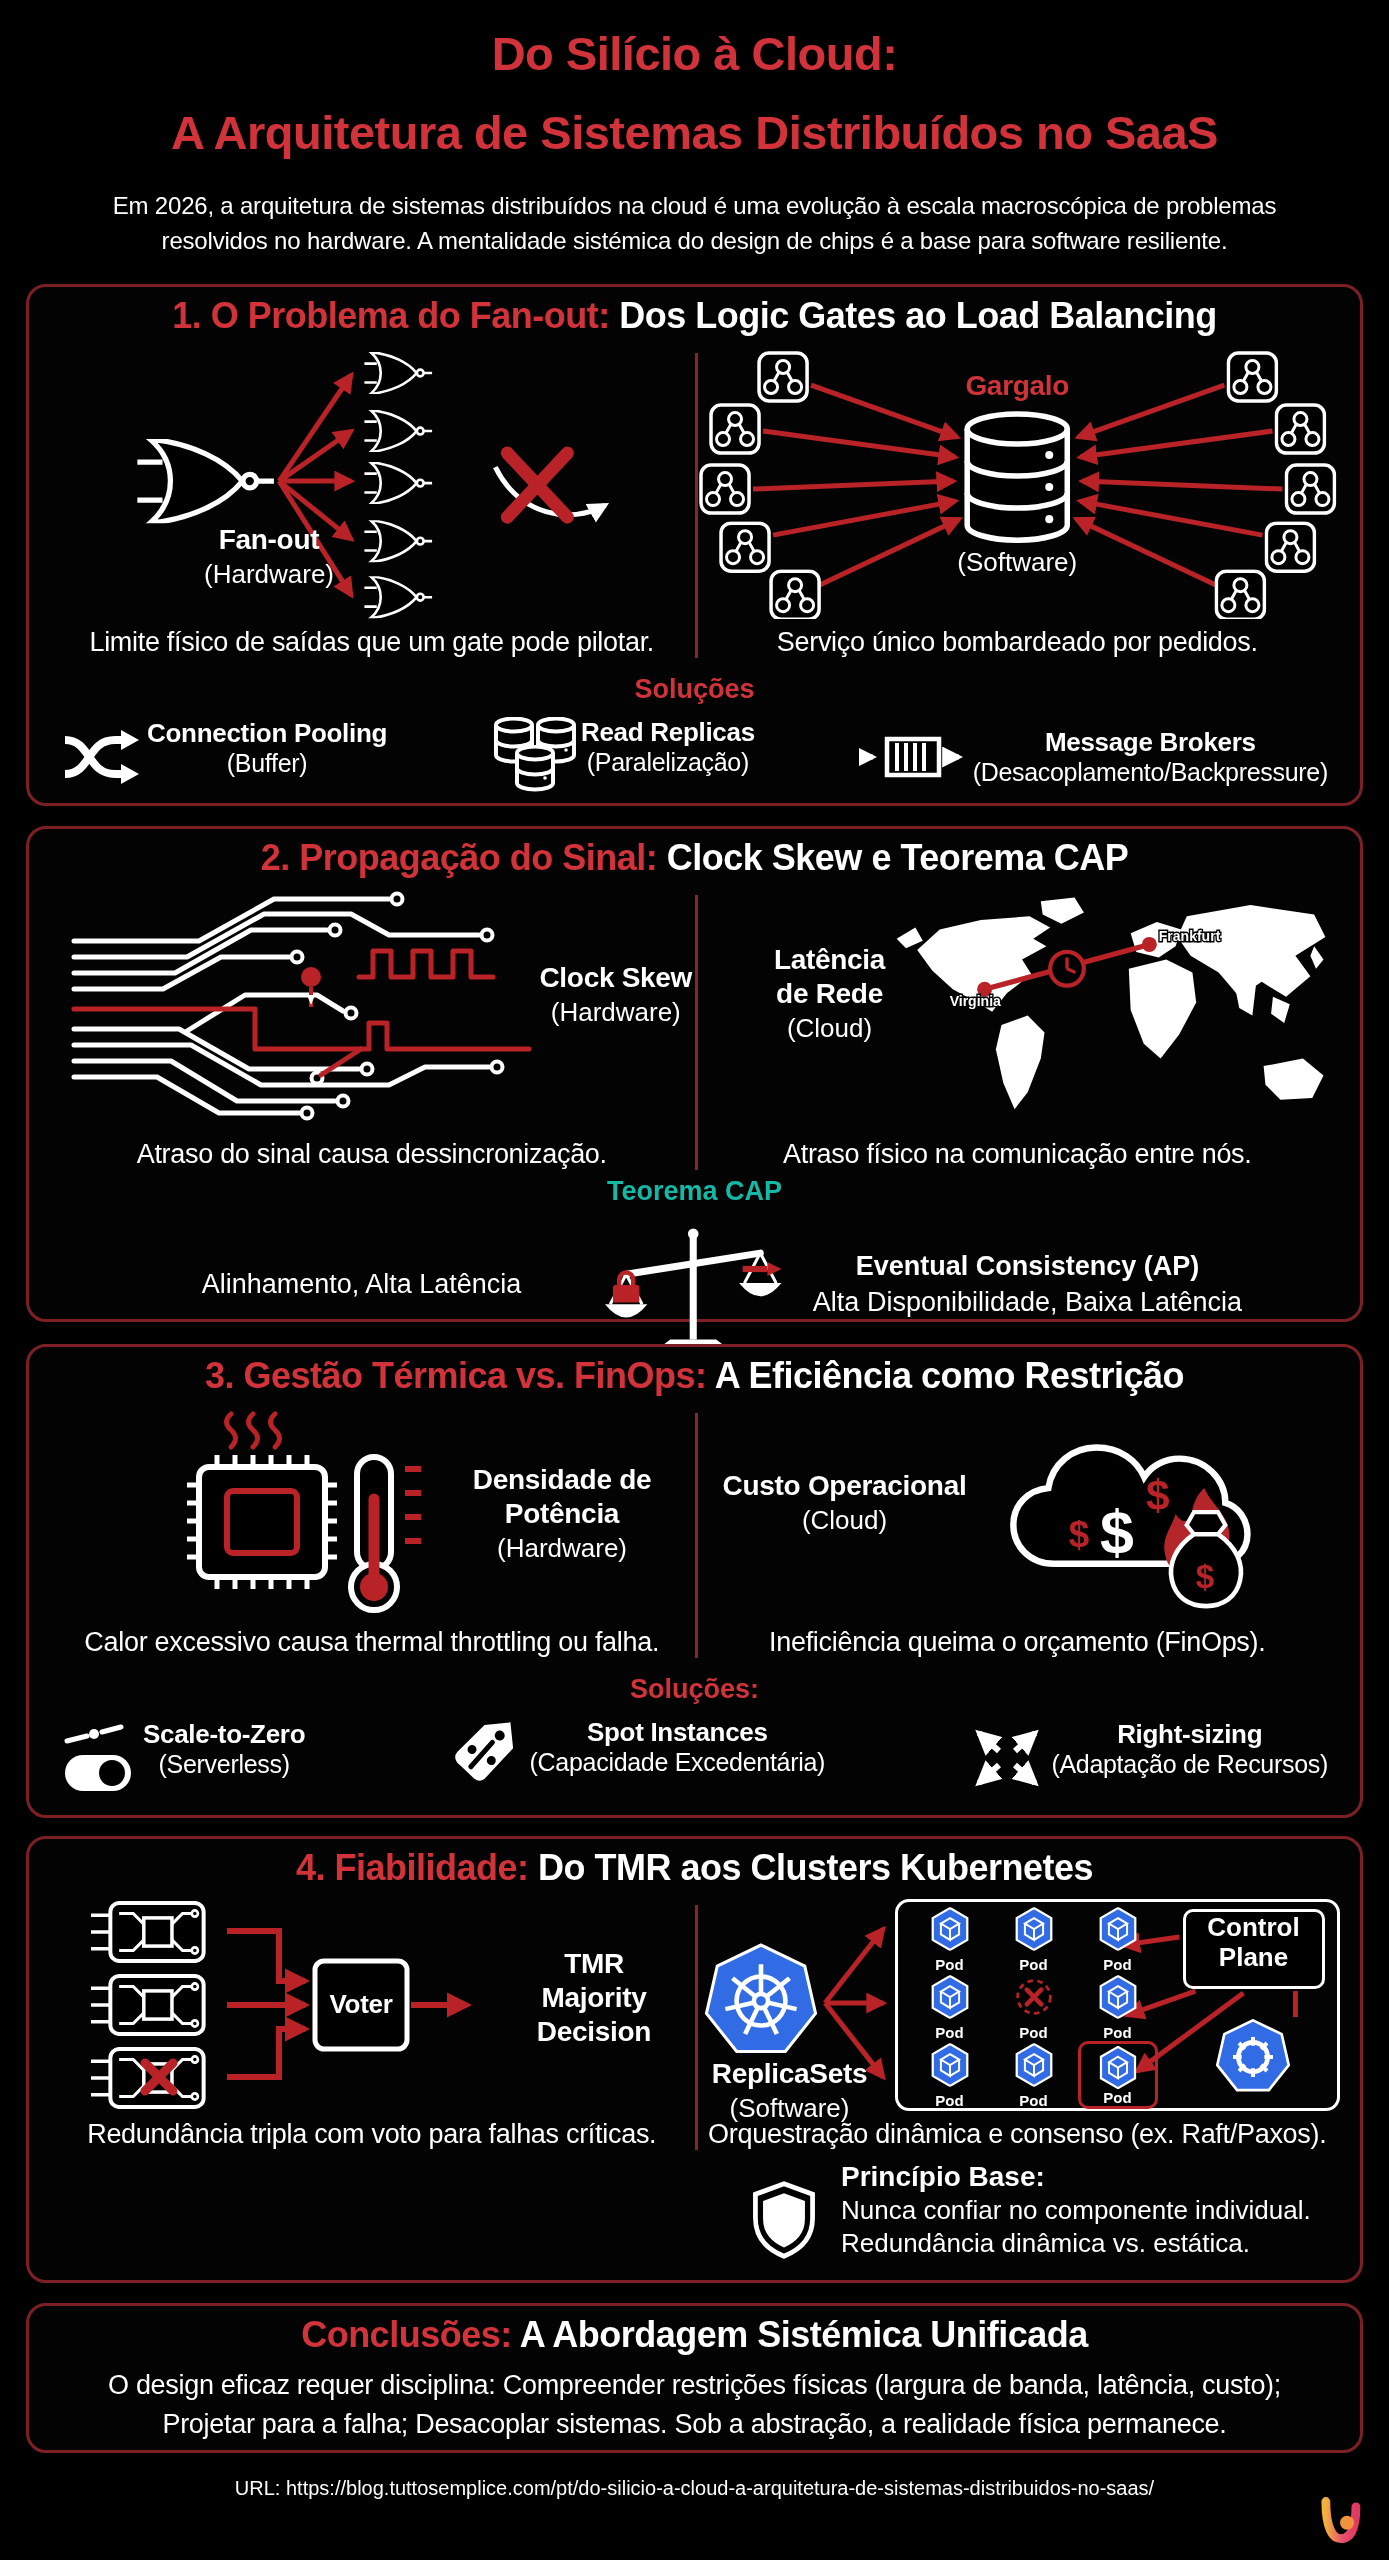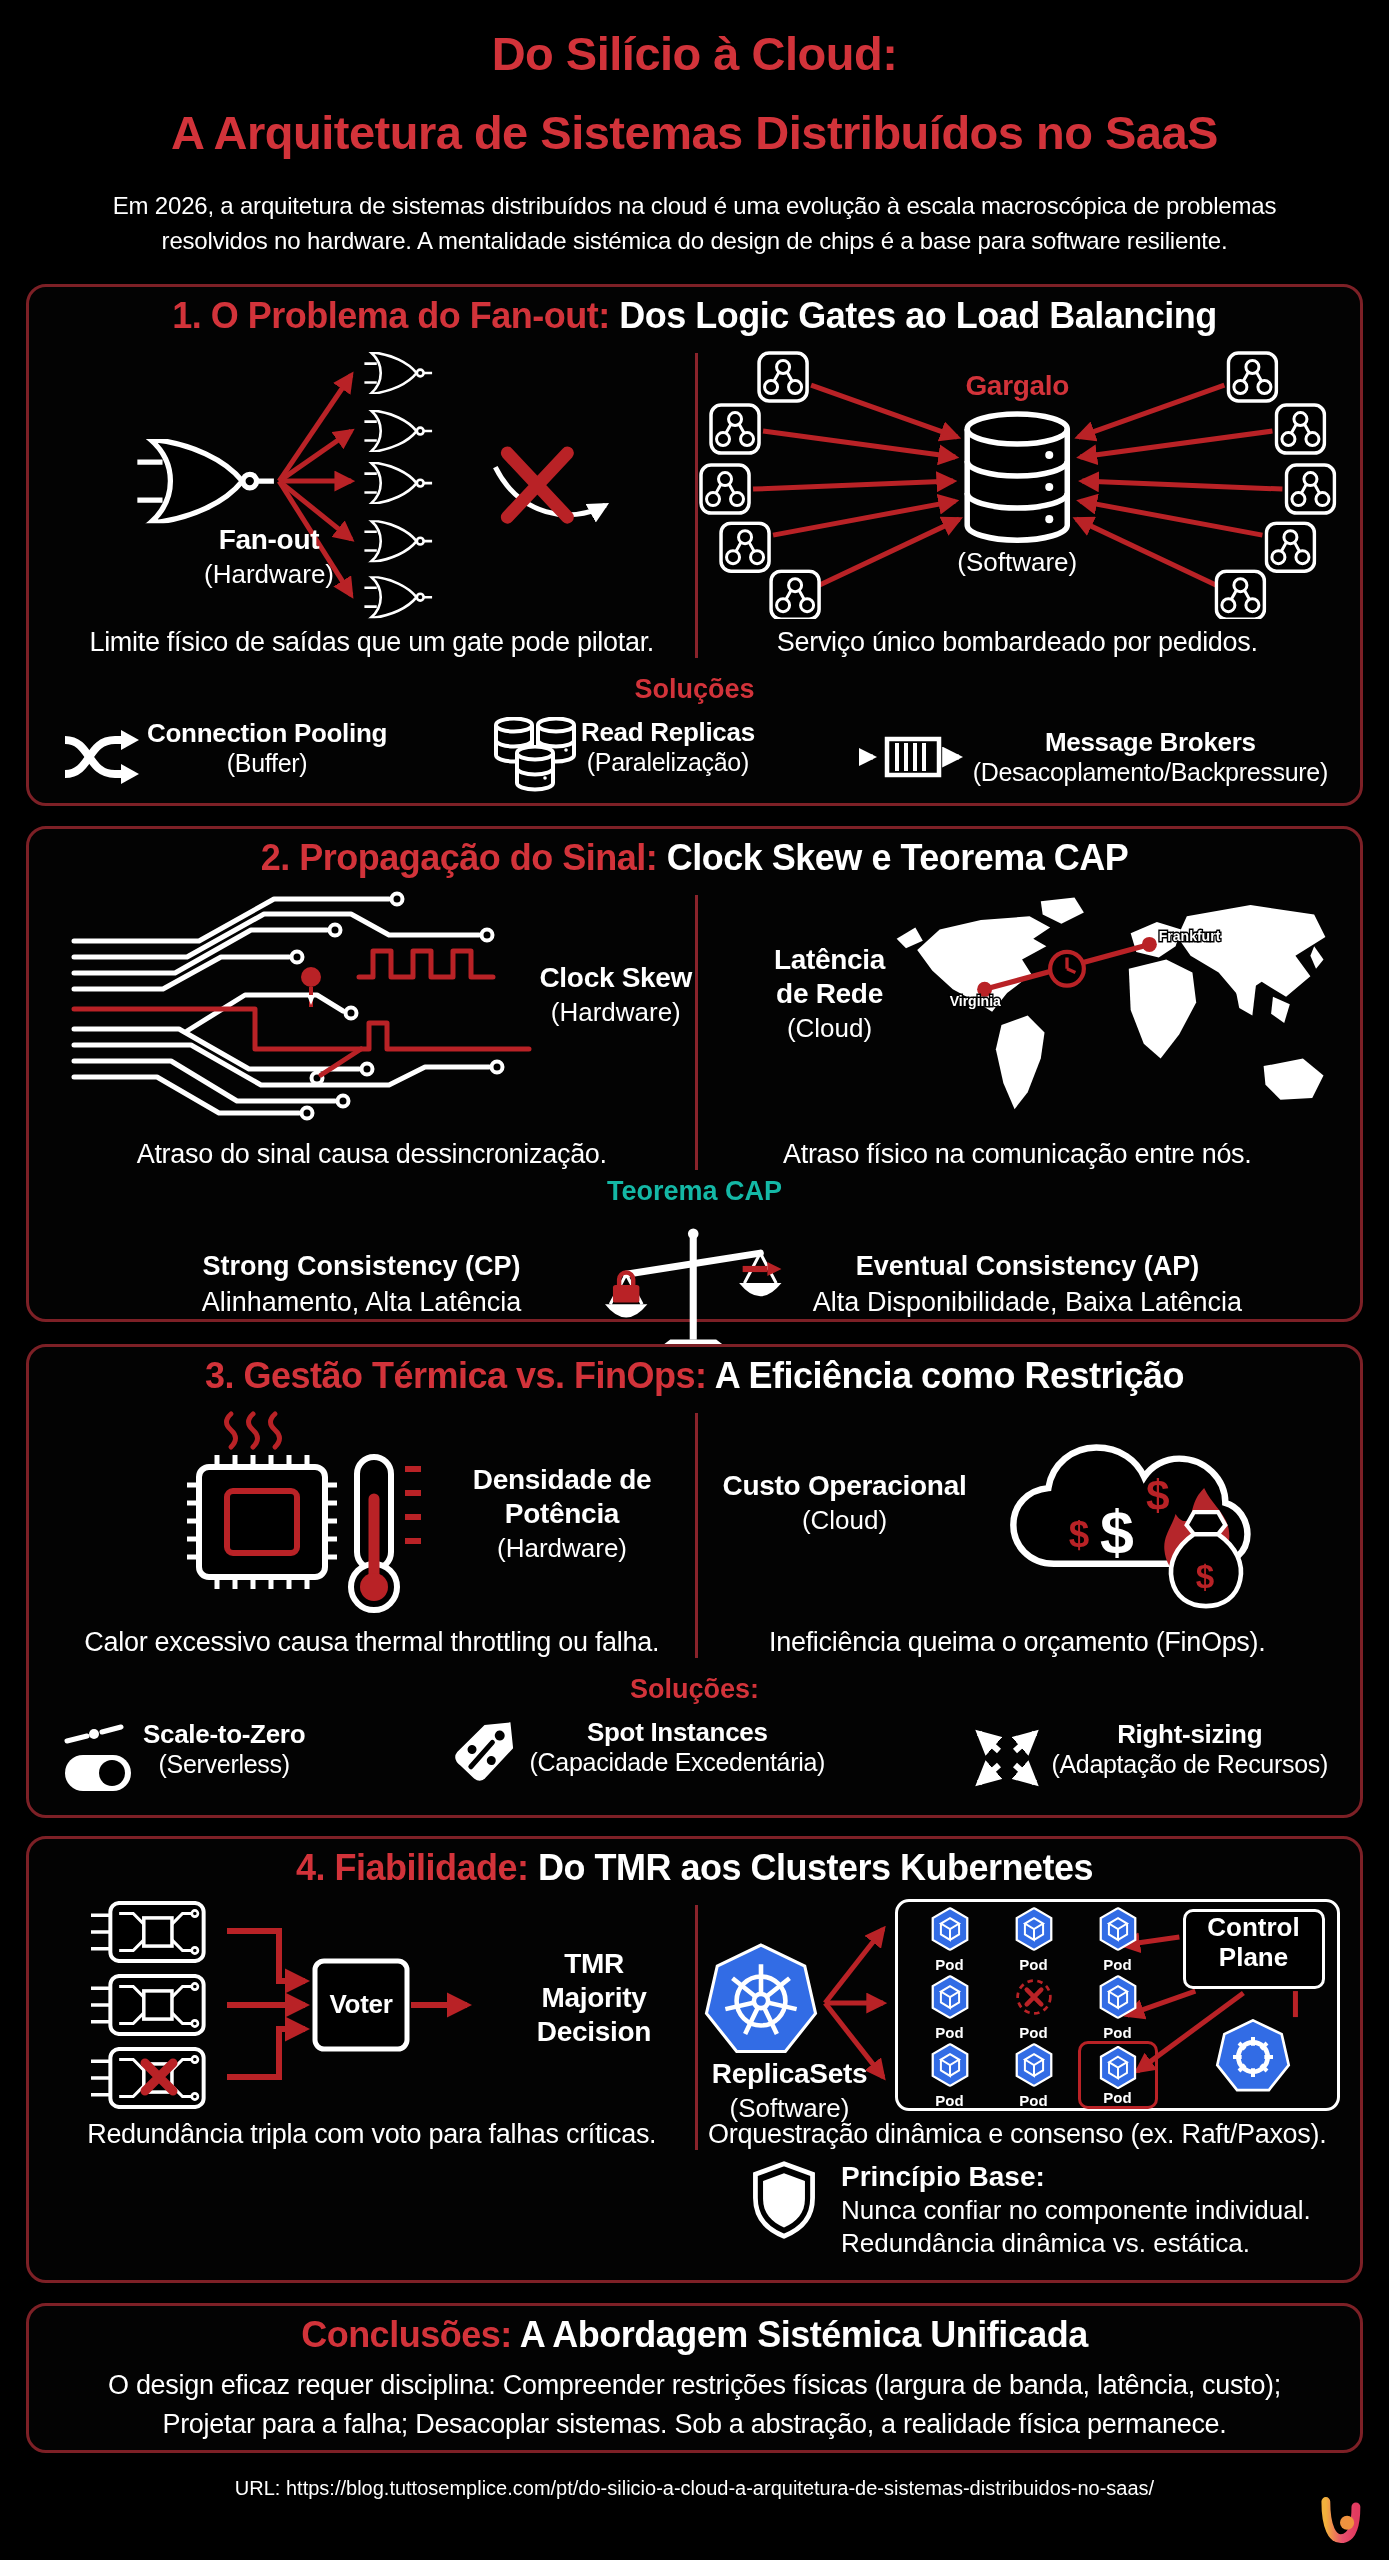--- a/index.html
+++ b/index.html
@@ -47,21 +47,21 @@
   .podgrid{position:absolute;left:12px;top:3px;display:grid;
            grid-template-columns:repeat(3,80px);grid-auto-rows:68px;column-gap:4px}
   .pod-cell{display:flex;flex-direction:column;align-items:center;justify-content:space-between;
             border-radius:10px;padding-top:2px}
   .pod-cell.flagged{border:3px solid #b92226}
   .pod-lbl{font-size:15px;font-weight:bold;line-height:17px}
   .cpbox{position:absolute;left:488px;top:10px;width:142px;height:80px;border:3.5px solid #fff;
          border-radius:10px;display:flex;flex-direction:column;align-items:center;justify-content:flex-start;
          font-weight:bold;font-size:26px;line-height:30px;background:#000}
   .minihept{position:absolute;left:520px;top:120px}
-  .princ{display:flex;gap:22px;align-items:flex-start;margin-top:10px;margin-left:700px;width:580px}
+  .princ{display:flex;gap:22px;align-items:flex-end;margin-top:10px;margin-left:700px;width:580px}
   .princ .ttl{font-weight:bold;font-size:28px;line-height:34px}
   .princ .ln{font-size:26px;line-height:33px}
   .concl-body{text-align:center;font-size:27px;line-height:39px;letter-spacing:-.3px;margin-top:4px}
   .url{text-align:center;font-size:20px;margin-top:24px}
   .logo{position:absolute;right:26px;top:2494px}
   svg{display:block}
   .hidden-sprite{position:absolute;width:0;height:0;overflow:hidden}
 </style>
 </head>
 <body>
@@ -317,21 +317,20 @@
           </g>
         </svg>
       </div>
       <div class="cap">Atraso físico na comunicação entre nós.</div>
     </div>
     <div class="vdiv"></div>
   </div>
   <div class="captit">Teorema CAP</div>
   <div class="caprow">
     <div class="capcol">
-      <div class="bb">Strong Consistency (CP)</div>
       <div class="nn">Alinhamento, Alta Latência</div>
     </div>
     <svg width="200" height="150" viewBox="0 0 220 170">
       <rect x="104" y="32" width="8" height="116" fill="#fff"></rect>
       <circle cx="108" cy="28" r="6" fill="#fff"></circle>
       <path d="M66,160 H150 L134,148 H82 Z" fill="#fff"></path>
       <path d="M32,74 L184,50" stroke="#fff" stroke-width="8" stroke-linecap="round"></path>
       <path d="M32,74 L14,108 M32,74 L50,108" stroke="#fff" stroke-width="3.5"></path>
       <path d="M8,108 Q32,138 56,108 Z" fill="#fff"></path>
       <g>

